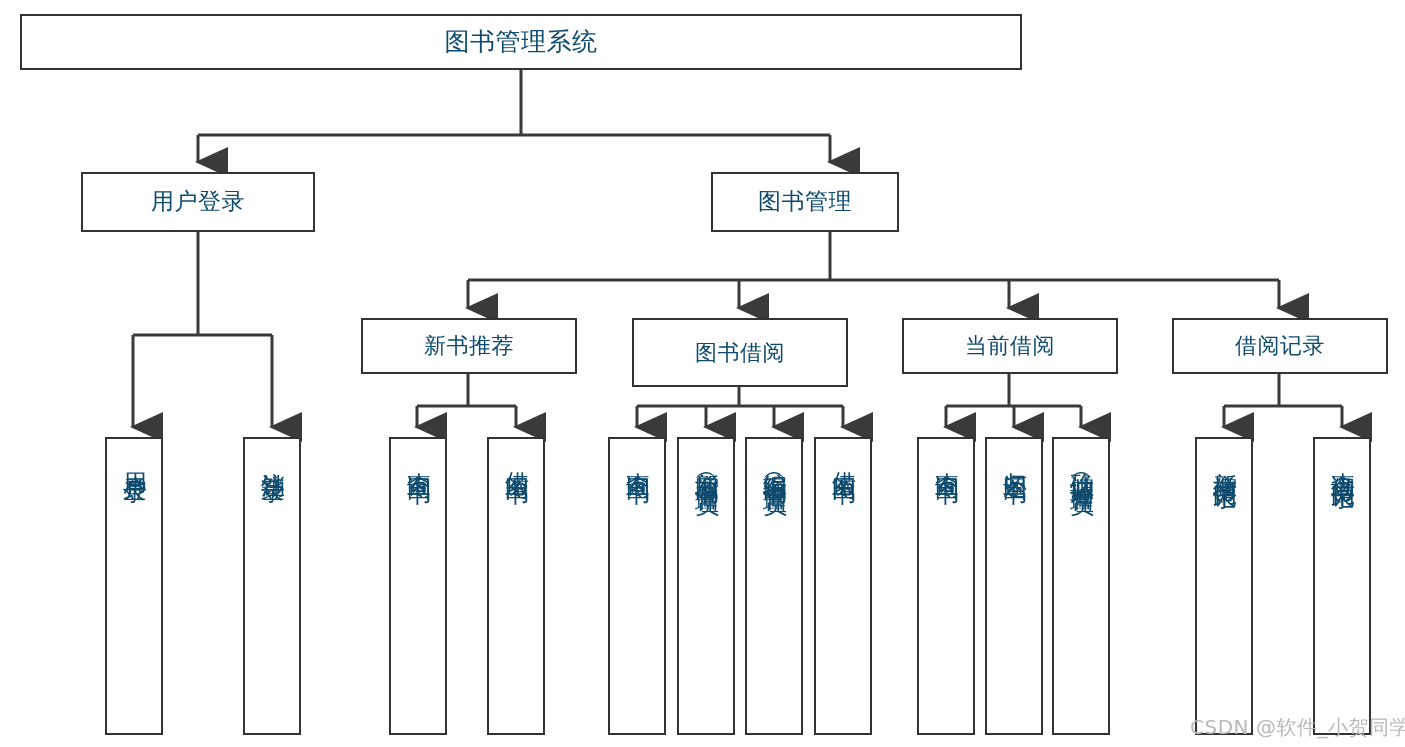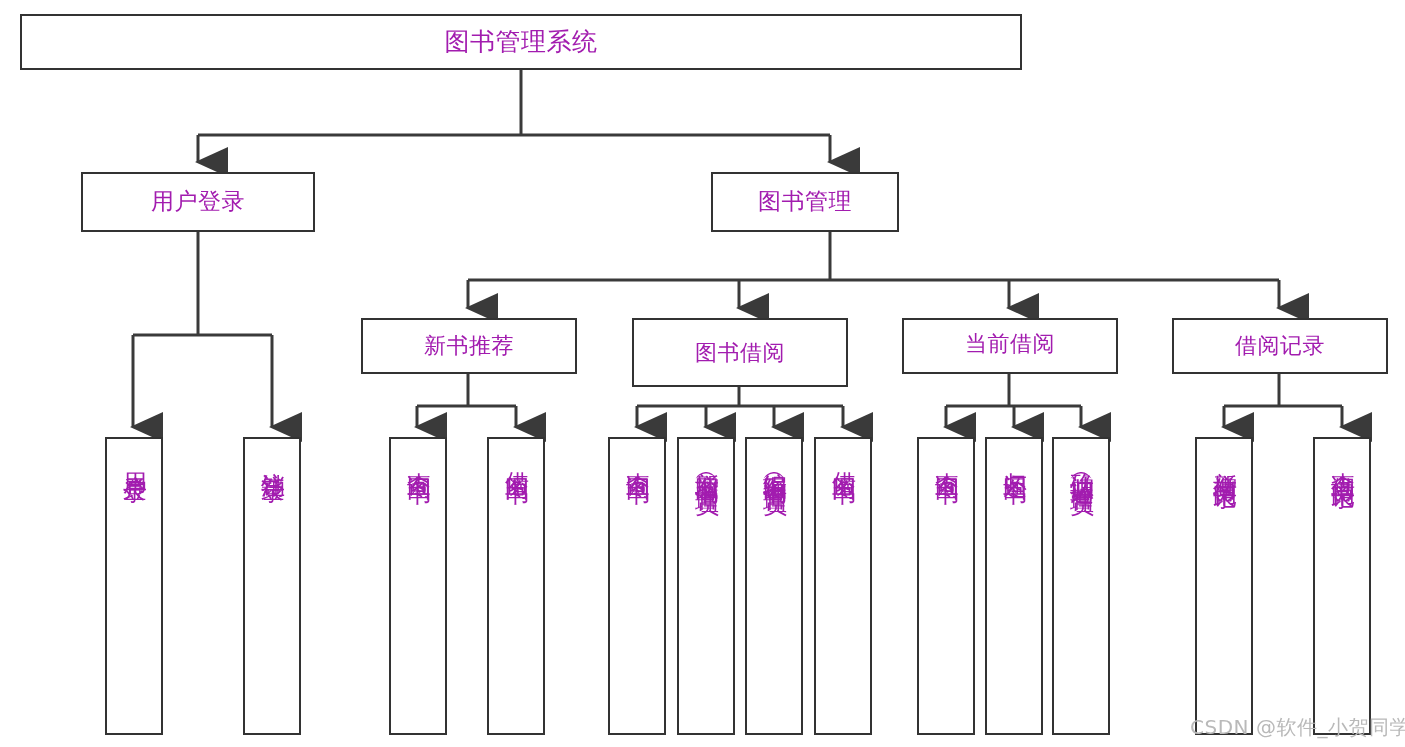--- a/index.html
+++ b/index.html
@@ -29,21 +29,21 @@
     box-sizing:border-box;
     background:#ffffff;
     border:2px solid #333333;
     display:flex;
     align-items:center;
     justify-content:center;
     text-align:center;
   }
   .node .label{
     display:block;
-    color:#a21caf;
+    color:#0c4a6e;
     letter-spacing:.5px;
     line-height:1.18;
     white-space:nowrap;
   }
   
   .node.root{ }
   .node.root .label{ font-size:25px; }
   
   .node.lvl2 .label{ font-size:23px; }
   
@@ -137,21 +137,21 @@
       </div>
       <div class="node lvl2" style="left: 711px; top: 172px; width: 188px; height: 60px;">
         <span class="label">图书管理</span>
       </div>
       <div class="node lvl3" style="left: 361px; top: 318px; width: 216px; height: 56px;">
         <span class="label">新书推荐</span>
       </div>
       <div class="node lvl3" style="left: 632px; top: 318px; width: 216px; height: 69px;">
         <span class="label">图书借阅</span>
       </div>
-      <div class="node lvl3" style="left: 902px; top: 318px; width: 216px; height: 56px; font-family: Liberation Mono, monospace;">
+      <div class="node lvl3" style="left: 902px; top: 318px; width: 216px; height: 56px;">
         <span class="label">当前借阅</span>
       </div>
       <div class="node lvl3" style="left: 1172px; top: 318px; width: 216px; height: 56px;">
         <span class="label">借阅记录</span>
       </div>
       <div class="node leaf" style="left: 105px; top: 437px; width: 58px; height: 298px;">
         <span class="label">用户登录</span>
       </div>
       <div class="node leaf" style="left: 243px; top: 437px; width: 58px; height: 298px;">
         <span class="label">注销登录</span>

